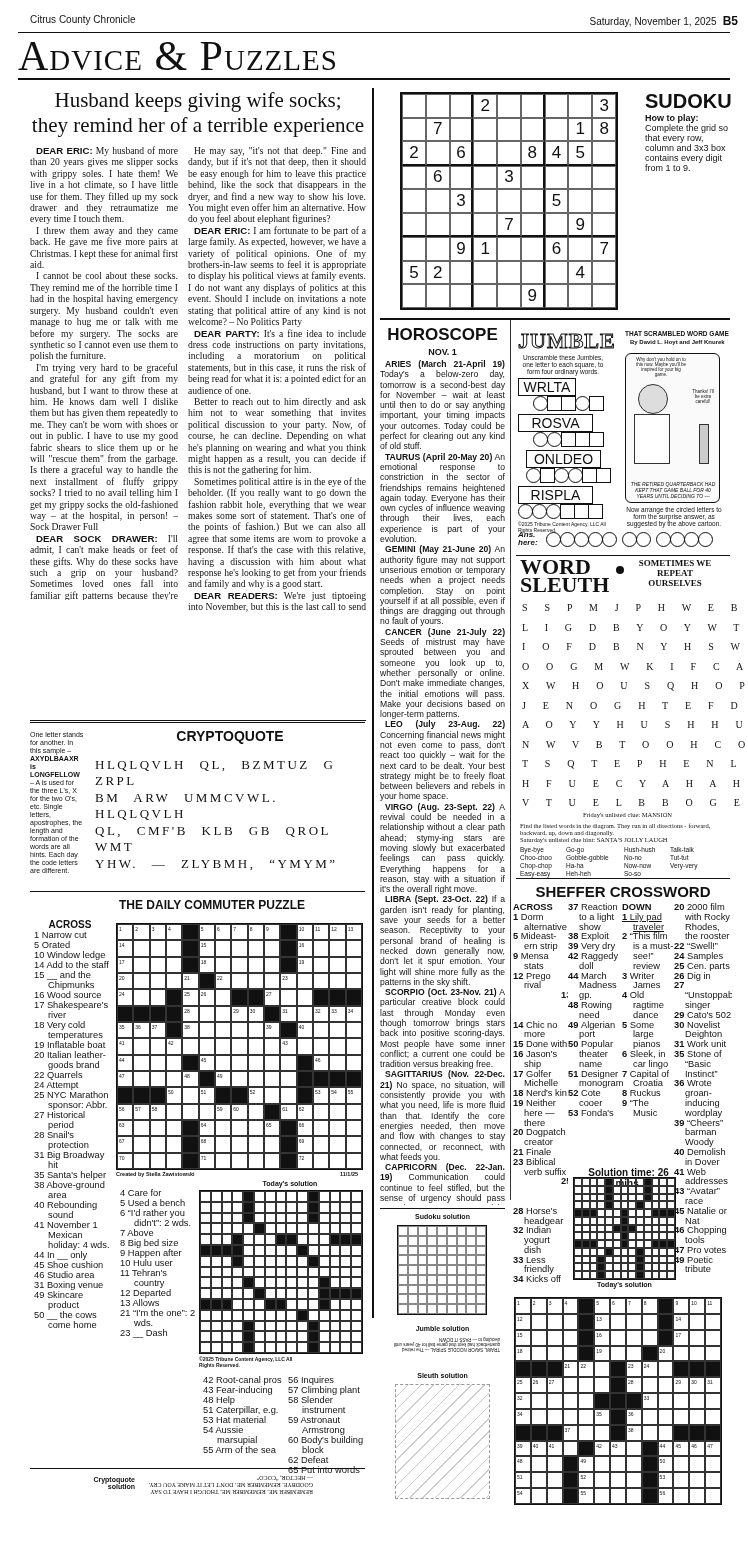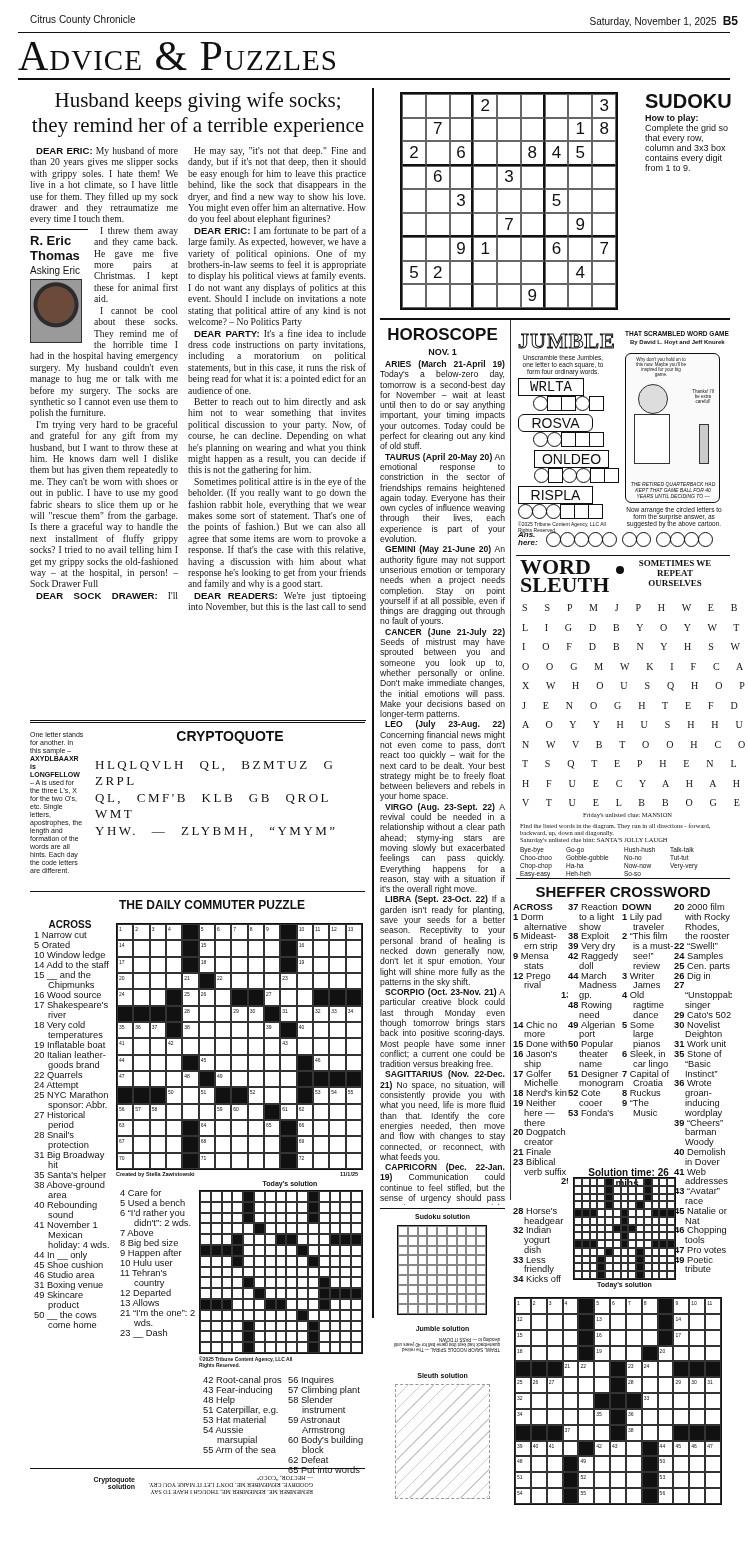--- a/index.html
+++ b/index.html
@@ -53,26 +53,20 @@
 
 <div class="abs headline">
   <div>Husband keeps giving wife socks;</div>
   <div>they remind her of a terrible experience</div>
 </div>
 
 <div class="abs" style="left:30px;top:145px;width:148px;height:455px;overflow:hidden">
   <div class="col">
     <p><b>DEAR ERIC:</b><span> My husband of more than 20 years gives me slipper socks with grippy soles. I hate them! We live in a hot climate, so I have little use for them. They filled up my sock drawer and they retraumatize me every time I touch them.</span></p>
   </div>
-  <div style="float:left;width:58px;margin:4px 6px 2px 0">
-    <div style="border-top:1px solid #111;margin-bottom:3px"></div>
-    <div class="byline" style="font-weight:bold;font-size:13px;line-height:15px"><span>R. Eric</span><br><span>Thomas</span></div>
-    <div class="byline" style="font-size:10px;margin:2px 0 3px">Asking Eric</div>
-    <div class="photo"></div>
-  </div>
   <div class="col">
     <p>I threw them away and they came back. He gave me five more pairs at Christmas. I kept these for animal first aid.</p>
     <p>I cannot be cool about these socks. They remind me of the horrible time I had in the hospital having emergency surgery. My husband couldn't even manage to hug me or talk with me before my surgery. The socks are synthetic so I cannot even use them to polish the furniture.</p>
     <p>I'm trying very hard to be graceful and grateful for any gift from my husband, but I want to throw these at him. He knows darn well I dislike them but has given them repeatedly to me. They can't be worn with shoes or out in public. I have to use my good fabric shears to slice them up or he will "rescue them" from the garbage. Is there a graceful way to handle the next installment of fluffy grippy socks? I tried to no avail telling him I get my grippy socks the old-fashioned way – at the hospital, in person! – Sock Drawer Full</p>
     <p><b>DEAR SOCK DRAWER:</b><span> I'll admit, I can't make heads or feet of these gifts. Why do these socks have such a grip on your husband? Sometimes loved ones fall into familiar gift patterns because they're easy or make shopping less stressful. Like the uncle or cousin who always gives elephant figurines because a loved one once said, "I like elephants."</span></p>
 
   </div>
 </div>
 
 <div class="abs" style="left:188px;top:145px;width:178px;height:470px;overflow:hidden">
@@ -198,40 +192,40 @@
 </div>
 <div class="abs vrule" style="left:510px;top:320px;width:1px;height:880px;background:#333"></div>
 
 <div class="abs" style="left:518px;top:328px;width:212px;height:225px">
   <div style="font-family:'Liberation Serif',serif;font-weight:bold;font-size:22px;letter-spacing:1px;color:#fff;-webkit-text-stroke:1px #111">JUMBLE</div>
   <div class="sans" style="position:absolute;left:107px;top:2px;font-size:6.5px;font-weight:bold">THAT SCRAMBLED WORD GAME</div>
   <div class="sans" style="position:absolute;left:112px;top:11px;font-size:6px;font-weight:bold">By David L. Hoyt and Jeff Knurek</div>
   <div class="sans" style="font-size:6.5px;line-height:7px;width:90px;text-align:center">Unscramble these Jumbles, one letter to each square, to form four ordinary words.</div>
   <div id="jumble-words">
       <div style="margin: 3px 0px 0px;">
-        <div class="jbox" style="width: 66px; font-family: Liberation Mono, monospace;">WRLTA</div>
+        <div class="jbox" style="width: 58px;">WRLTA</div>
         <div class="jcells" style="margin-left: 15px;">
           <span class="c"></span>
           <span></span>
           <span></span>
           <span class="c"></span>
           <span></span>
         </div>
       </div>
       <div style="margin: 3px 0px 0px;">
-        <div class="jbox" style="width: 75px; border-radius: 6px;">ROSVA</div>
+        <div class="jbox" style="width: 75px;">ROSVA</div>
         <div class="jcells" style="margin-left: 15px;">
           <span class="c"></span>
           <span class="c"></span>
           <span></span>
           <span></span>
           <span></span>
         </div>
       </div>
-      <div style="margin: 3px 16px 0px;">
+      <div style="margin: 3px 8px 0px;">
         <div class="jbox" style="width: 75px;">ONLDEO</div>
         <div class="jcells" style="margin-left: 0px;">
           <span class="c"></span>
           <span></span>
           <span class="c"></span>
           <span class="c"></span>
           <span></span>
           <span></span>
         </div>
       </div>
@@ -362,21 +356,21 @@
       <div style="padding-left: 11px; text-indent: -11px;"><span class="n">49 </span>Algerian port</div>
       <div style="padding-left: 11px; text-indent: -11px;"><span class="n">50 </span>Popular theater name</div>
       <div style="padding-left: 11px; text-indent: -11px;"><span class="n">51 </span>Designer monogram</div>
       <div style="padding-left: 11px; text-indent: -11px;"><span class="n">52 </span>Cote cooer</div>
       <div style="padding-left: 11px; text-indent: -11px;"><span class="n">53 </span>Fonda's beekeeper role</div>
     </div>
   </div>
 <div class="abs shef" style="left:622px;top:903px;width:52px;height:215px;overflow:hidden">
   <div style="font-weight:bold">DOWN</div>
   <div id="shef-d1">
-      <div style="padding-left: 11px; text-indent: -11px;"><span class="n">1 </span>Lily pad traveler</div>
+      <div style="padding-left: 11px; text-indent: -11px; text-decoration: underline;"><span class="n">1 </span>Lily pad traveler</div>
       <div style="padding-left: 11px; text-indent: -11px;"><span class="n">2 </span>“This film is a must-see!” review</div>
       <div style="padding-left: 11px; text-indent: -11px;"><span class="n">3 </span>Writer James</div>
       <div style="padding-left: 11px; text-indent: -11px;"><span class="n">4 </span>Old ragtime dance</div>
       <div style="padding-left: 11px; text-indent: -11px;"><span class="n">5 </span>Some large pianos</div>
       <div style="padding-left: 11px; text-indent: -11px;"><span class="n">6 </span>Sleek, in car lingo</div>
       <div style="padding-left: 11px; text-indent: -11px;"><span class="n">7 </span>Capital of Croatia</div>
       <div style="padding-left: 11px; text-indent: -11px;"><span class="n">8 </span>Ruckus</div>
       <div style="padding-left: 11px; text-indent: -11px;"><span class="n">9 </span>“The Music Man” setting</div>
     </div>
 </div>
@@ -748,20 +742,21 @@
     <div></div>
   </div>
 
 <div class="abs rule" style="left:30px;top:722px;width:335px;height:1px"></div>
 <div class="abs sans" style="left:30px;top:731px;width:55px;font-size:7px;line-height:8px">
   <span>One letter stands for another. In this sample –</span> <b>AXYDLBAAXR is LONGFELLOW</b> <span>– A is used for the three L's, X for the two O's, etc. Single letters, apostrophes, the length and formation of the words are all hints. Each day the code letters are different.</span>
 </div>
 <div class="abs sec-title" style="left:95px;top:728px;width:270px;font-size:14px">CRYPTOQUOTE</div>
 <div class="abs" style="left:95px;top:757px;width:275px">
   <div class="cq-line" style="height:33px">HLQLQVLH QL, BZMTUZ G ZRPL</div>
+  <div class="cq-line" style="height:33px">BM ARW UMMCVWL. HLQLQVLH</div>
   <div class="cq-line" style="height:33px">QL, CMF'B KLB GB QROL WMT</div>
   <div class="cq-line" style="height:33px">YHW. — ZLYBMH, “YMYM”</div>
 </div>
 <div class="abs rule" style="left:30px;top:891px;width:335px;height:1px"></div>
 
 <div class="abs sec-title" style="left:82px;top:898px;width:260px;font-size:12px">THE DAILY COMMUTER PUZZLE</div>
 <div class="abs clues" style="left:30px;top:920px;width:80px;height:410px;overflow:hidden">
   <h4>ACROSS</h4>
   <div id="com-across">
       <div class="c">1 Narrow cut</div>

